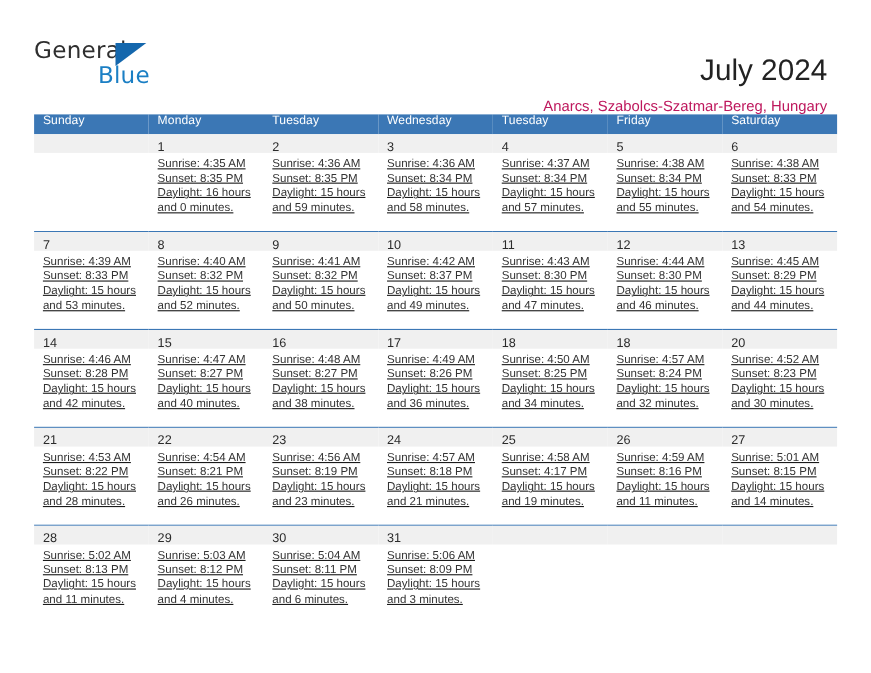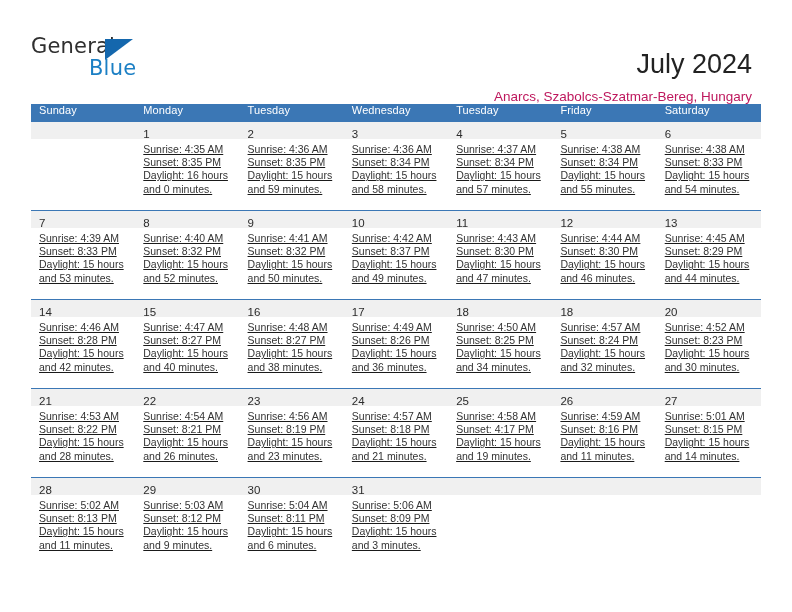--- a/index.html
+++ b/index.html
@@ -514,21 +514,21 @@
               </div>
             </div>
           </td>
           <td>
             <div class="daycell">
               <div class="daynum-band"><span class="daynum">29</span></div>
               <div class="daybody">
                 <div class="dayline">Sunrise: 5:03 AM</div>
                 <div class="dayline">Sunset: 8:12 PM</div>
                 <div class="dayline">Daylight: 15 hours</div>
-                <div class="dayline">and 9 minutes.</div>
+                <div class="dayline">and 4 minutes.</div>
               </div>
             </div>
           </td>
           <td>
             <div class="daycell">
               <div class="daynum-band"><span class="daynum">30</span></div>
               <div class="daybody">
                 <div class="dayline">Sunrise: 5:04 AM</div>
                 <div class="dayline">Sunset: 8:11 PM</div>
                 <div class="dayline">Daylight: 15 hours</div>

